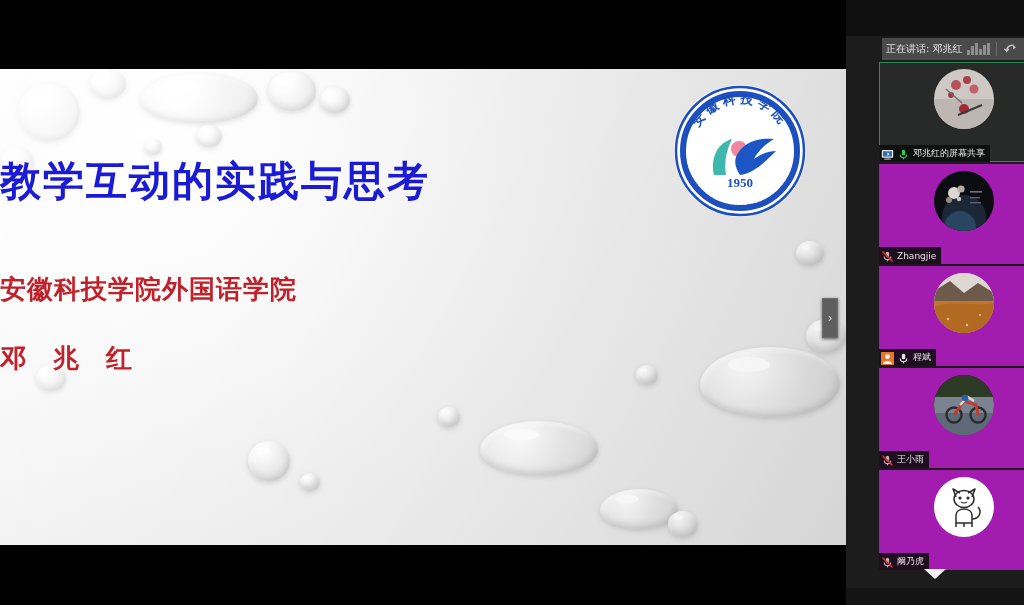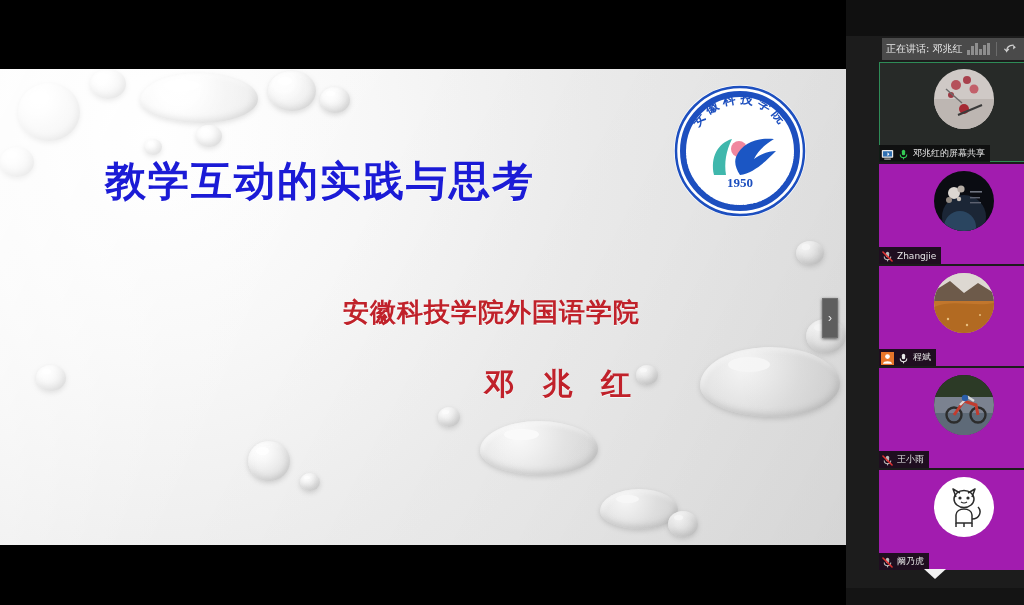--- a/index.html
+++ b/index.html
@@ -80,41 +80,40 @@
   #slide-content {
     position: absolute;
     inset: 0;
     z-index: 4;
   }
   #slide-title {
     position: absolute;
     left: 0;
     top: 85px;
     width: 640px;
-    text-align: center;
+    text-align: left;
     color: #1b1bd6;
     font-family: "DejaVu Sans", "Liberation Sans", sans-serif;
     font-size: 41px;
     font-weight: 700;
     letter-spacing: 2px;
     text-shadow: 0 1px 0 rgba(255,255,255,0.8);
   }
   .slide-line {
     position: absolute;
     left: 0;
     width: 640px;
-    text-align: right;
+    text-align: left;
     color: #c0212a;
     font-family: "DejaVu Serif", "Liberation Serif", serif;
     font-weight: 700;
     text-shadow: 0 1px 0 rgba(255,255,255,0.7);
-    margin-top: 23px;
   }
   #slide-org     { top: 203px; font-size: 26px; letter-spacing: 1px; }
-  #slide-speaker { top: 272px; font-size: 30px; letter-spacing: 9px; }
+  #slide-speaker { top: 272px; font-size: 26px; letter-spacing: 9px; }
   #slide-date    { top: 339px; font-size: 24px; letter-spacing: 0px; }
 
   
   #slide-logo {
     position: absolute;
     left: 670px;
     top: 12px;
     width: 140px;
     height: 140px;
   }

